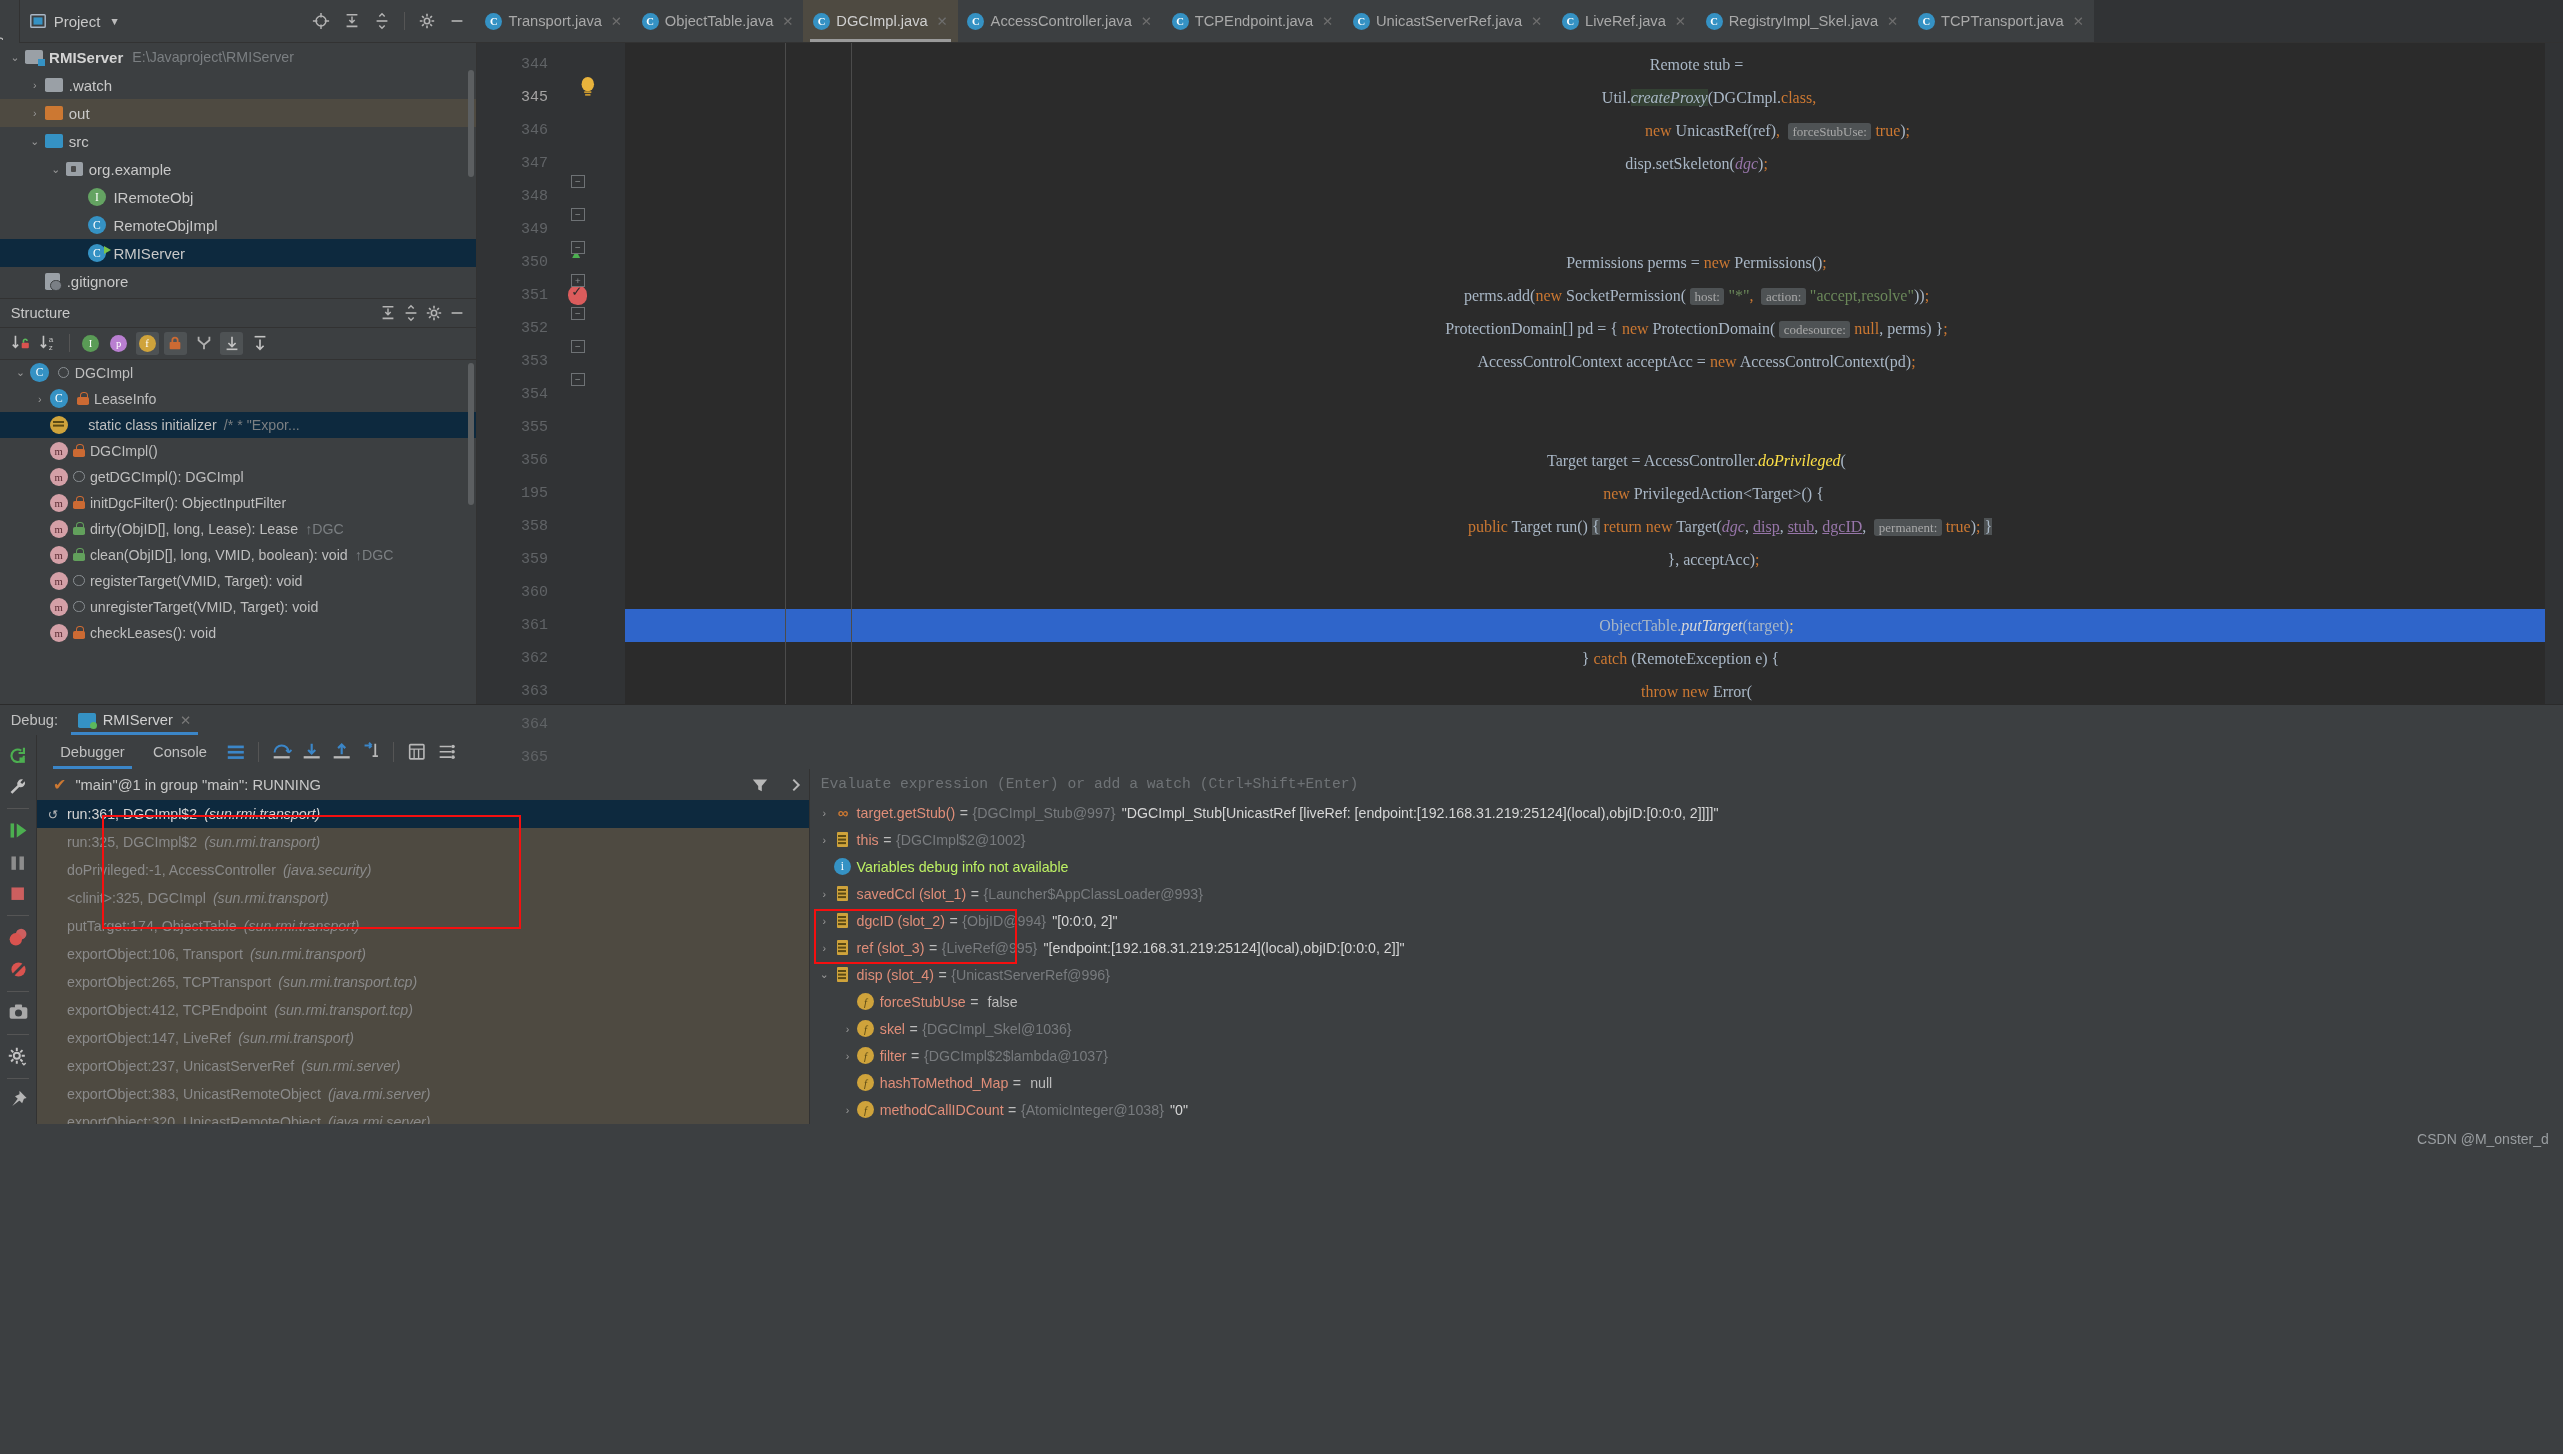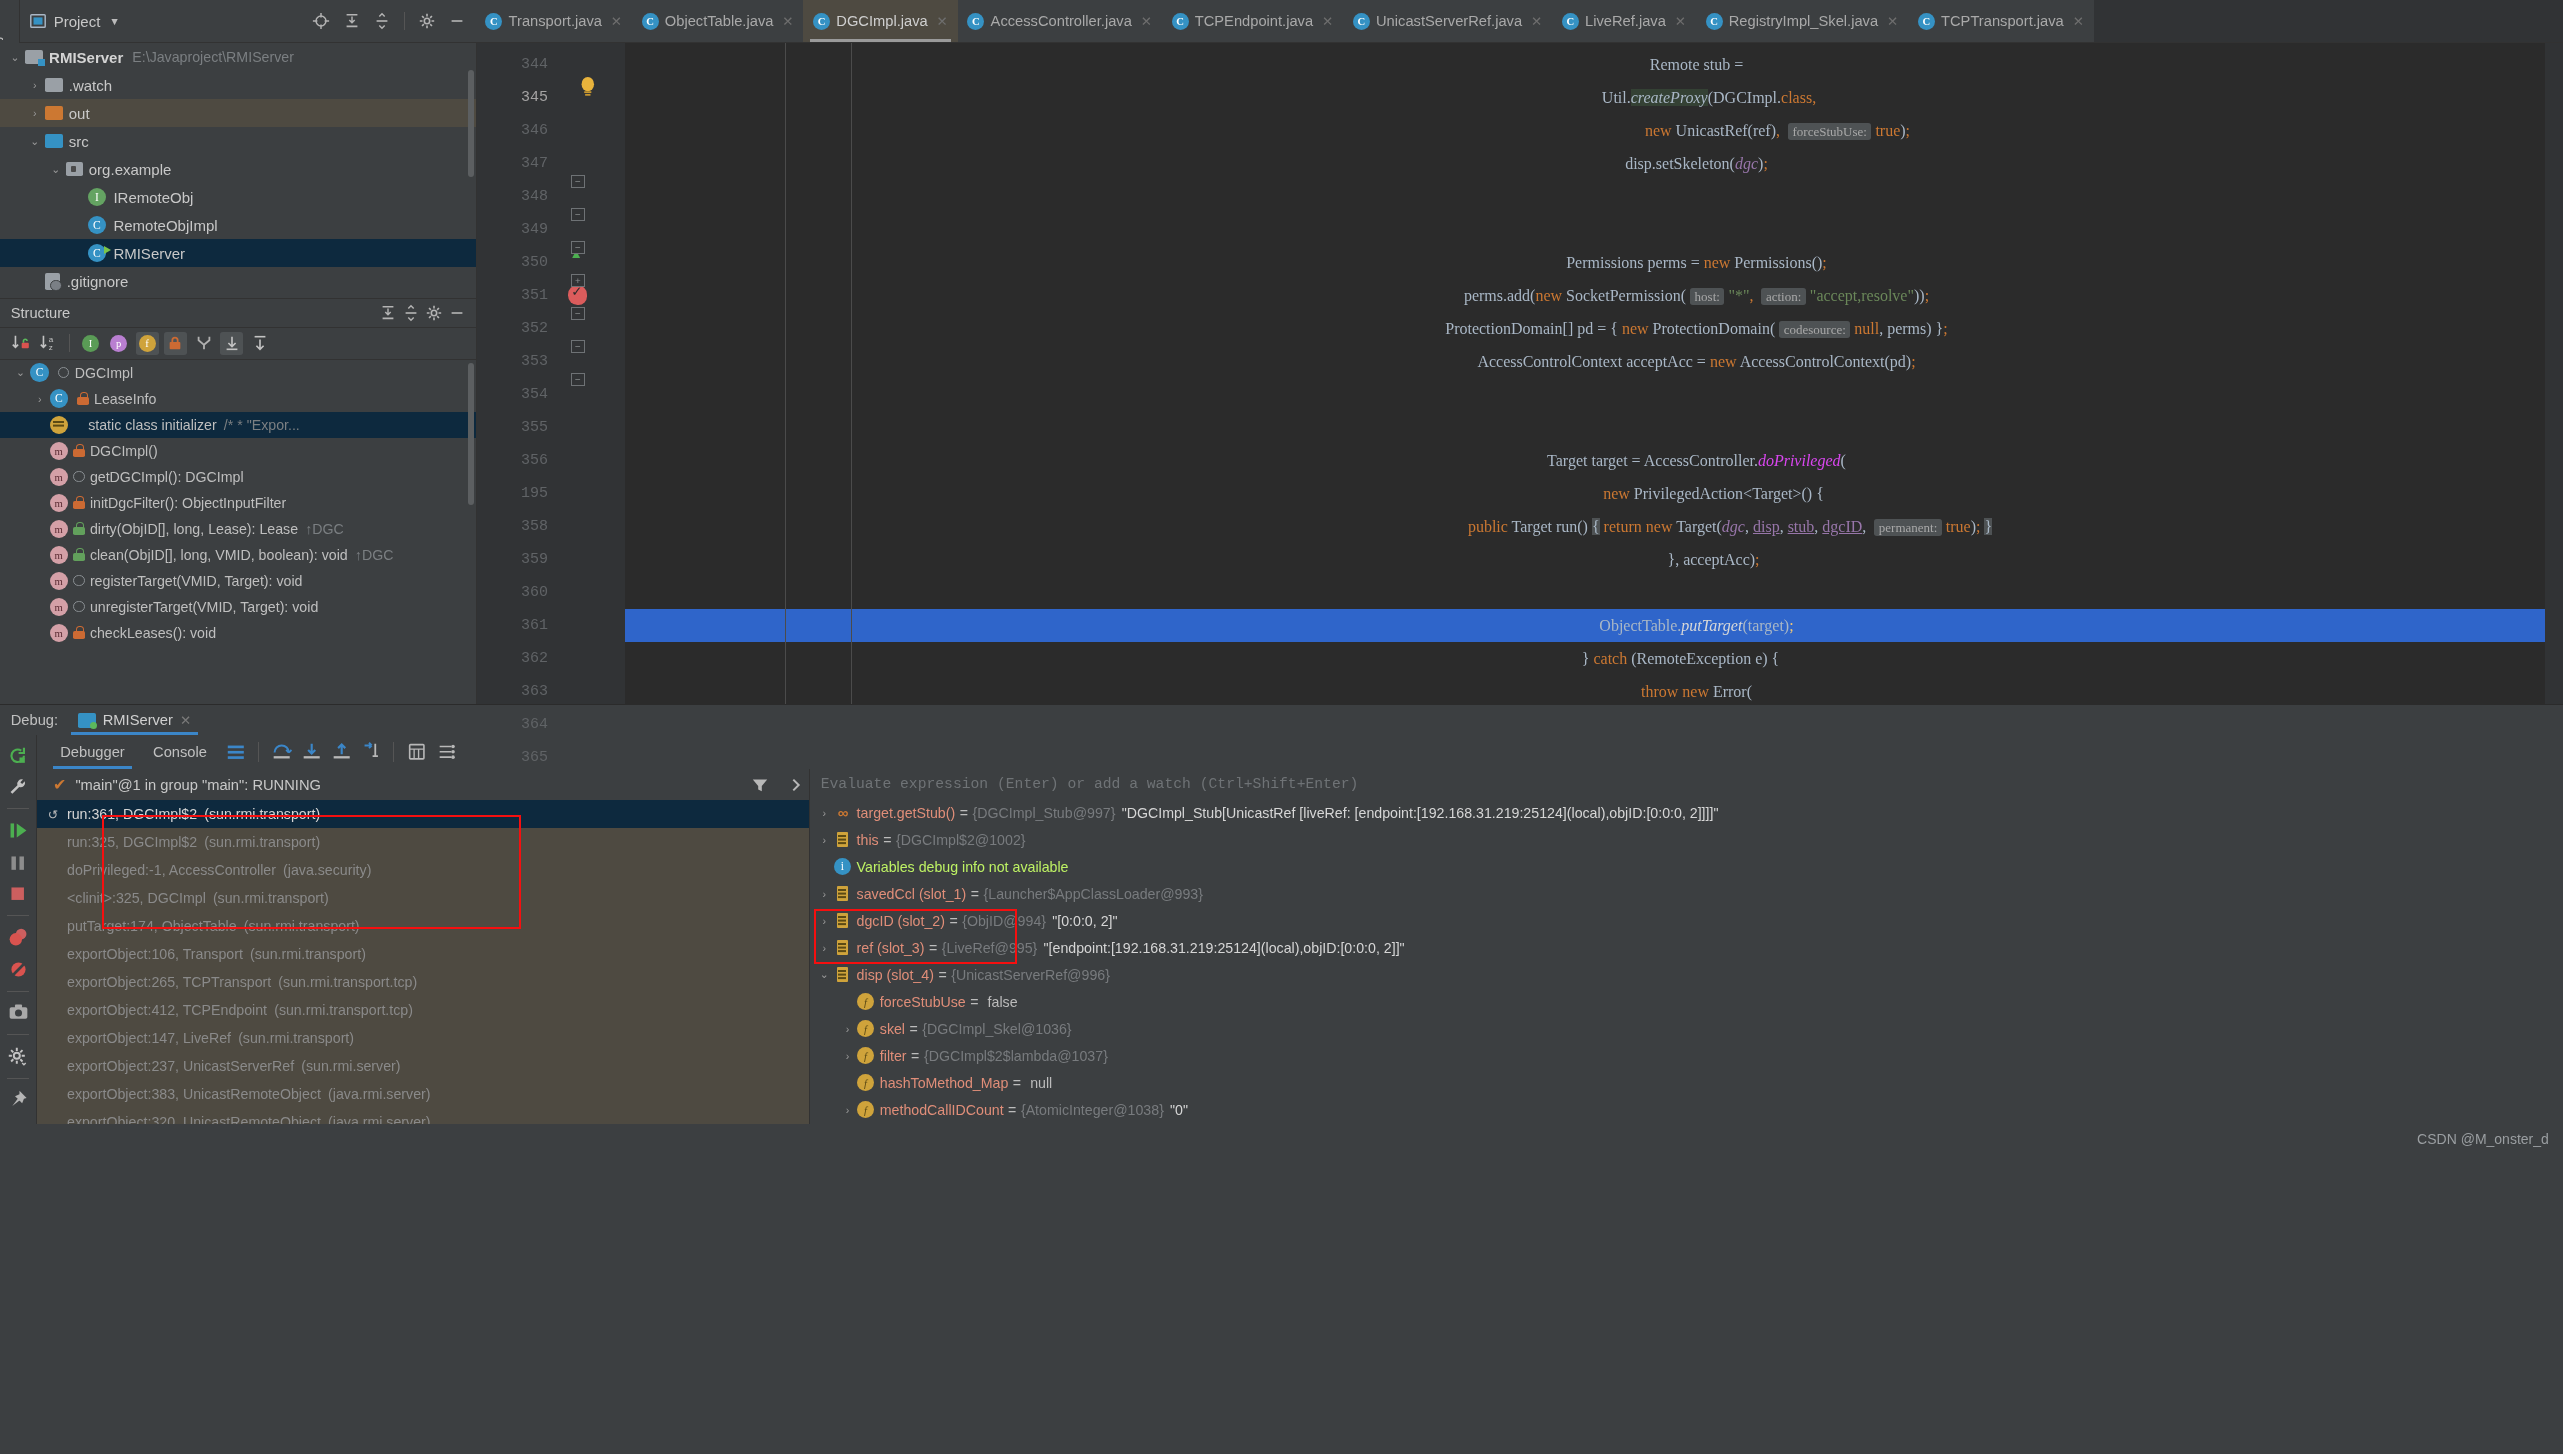--- a/index.html
+++ b/index.html
@@ -137,21 +137,21 @@
                  padding-top:5.3px; }
   .gutter-icons { width:68px; background:#313335; flex:0 0 68px; position:relative; padding-top:5.3px;}
   .code-area { flex:1; position:relative; padding-top:5.3px; overflow:hidden; background:#2b2b2b;}
   .ln { height:33px; line-height:33px; font-family:"Liberation Mono", monospace; font-size:15px; color:#606366;}
   .ln.cur { color:#a4a3a3; }
   .cl { height:33px; line-height:33px; font-family:Liberation Serif, serif; font-size:16px; color:#a9b7c6;
         white-space:pre; padding-left:16px;text-align:center;}
   .cl.hl { background:#2f65ca; }
   .kw { color:#cc7832; }
   .str { color:#6a8759; }
-  .fn { color:#d946ef; font-style:italic; }
+  .fn { color:#fde047; font-style:italic; }
   .fn-hl { background:#344134; color:#a9b7c6; font-style:italic;}
   .fld { color:#9876aa; font-style:italic; }
   .hint { background:#4e5254; color:#a8a8a8; font-size:13px; padding:0.9px 4.5px; border-radius:2.7px; }
   .ul { text-decoration: underline; text-decoration-color:#9876aa; color:#9876aa;}
   .semi { color:#cc7832; }
   .bulb { position:absolute; left:21.4px; top:6.2px; width:19.6px; height:21.4px;}
   .bpt { position:absolute; left:10.7px; top:7.1px; width:19.6px; height:19.6px; background:#db5c5c;
          border-radius:50% 50% 45% 50%; }
   .bpt::after{content:'✓'; position:absolute; left:3.6px; top:-0.9px; color:#2b2b2b; font-size:13.4px;}
   .arrow-up { position:absolute; left:12.5px; top:5.3px; color:#4caf50; font-size:13.4px;}
@@ -194,21 +194,21 @@
             border-right:0.9px solid #323232;}
   .frames-head { height:31px; display:flex; align-items:center; gap:9px; padding-left:16px; font-size:14.7px;
                  color:#c8c8c8;}
   .fh-check { color:#cc7832; font-size:16px; }
   .fh-spacer{flex:1;}
   .fh-ico { width:27px; height:27px; display:flex;align-items:center;justify-content:center; cursor:pointer;}
   .frow { height:28px; display:flex; align-items:center; font-size:14.2px; padding-left:30px; white-space:nowrap;
           color:#8d8d8d; cursor:pointer; position:relative;}
   .frow.sel { background:#0d293e; color:#d6d6d6; }
   .frow.lib { background:#4e4a41; color:#8a8a8a;}
-  .frow .pkg { margin-left:7.1px; }
+  .frow .pkg { font-style:italic; margin-left:7.1px; }
   .frow .retico { position:absolute; left:10.7px; color:#b9b9b9; font-size:12.5px;}
   .hl-box { position:absolute; border:2.7px solid #f60f0f; pointer-events:none; }
 
   .vars { flex:1; background:#3c3f41; position:relative; overflow:hidden; min-width:0;}
   .eval-bar { height:30px; display:flex; align-items:center; padding-left:10.7px; font-size:14.7px; color:#6f7376;
               font-family:"Liberation Mono", monospace; background:#3c3f41;}
   .vrow { height:27px; display:flex; align-items:center; font-size:14.2px; white-space:nowrap; cursor:pointer;
           color:#bcbcbc;}
   .vchev { width:18px; text-align:center; color:#9a9a9a; font-size:10.7px; flex:0 0 18px;}
   .vicon { width:18px; height:18px; margin-right:5.3px; flex:0 0 18px; display:flex; align-items:center;

